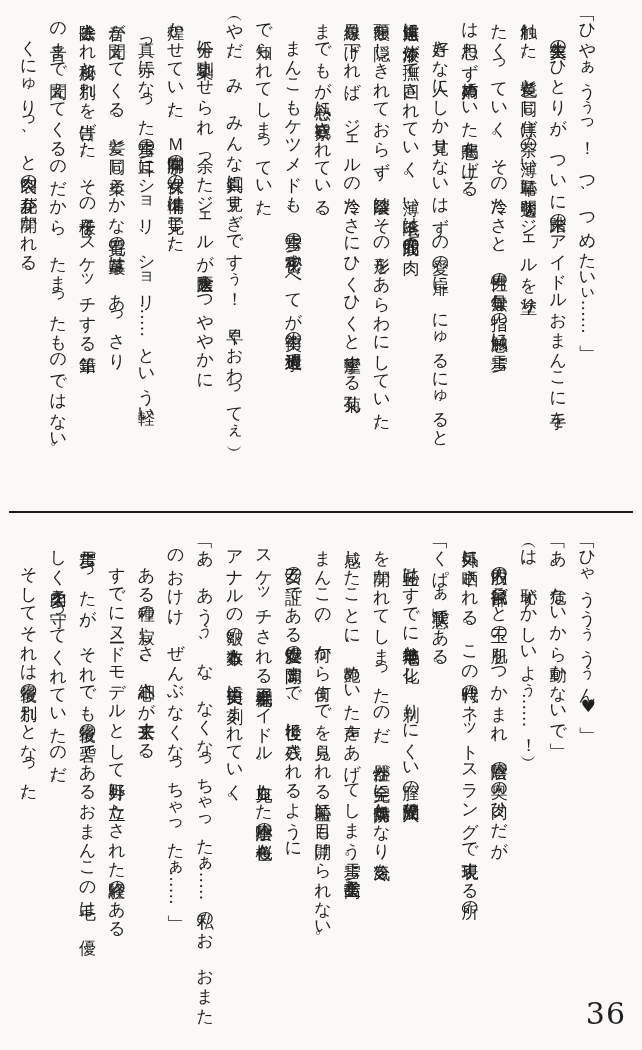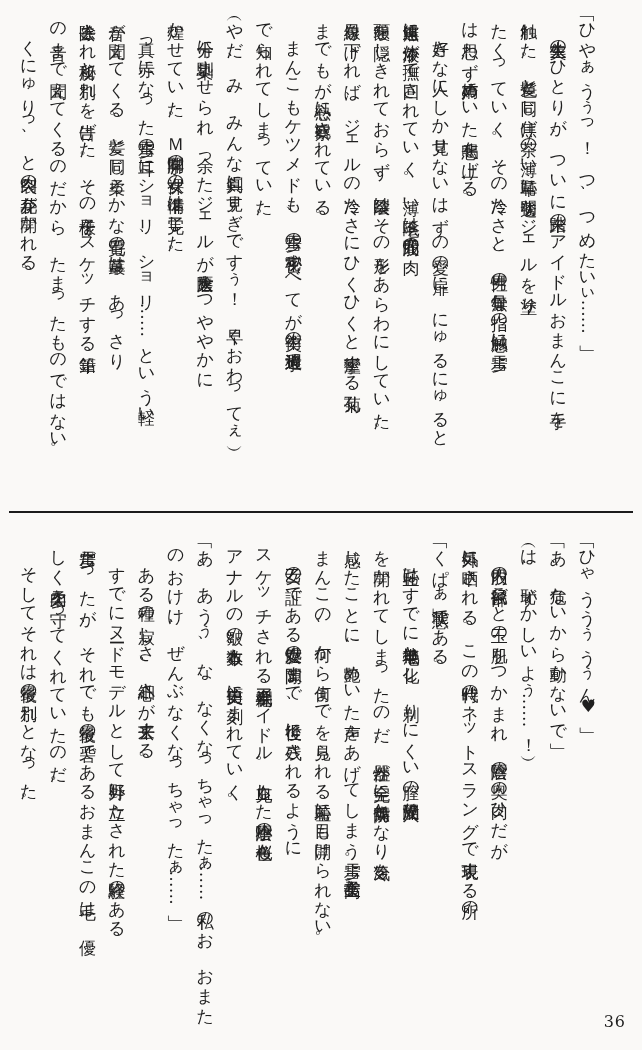--- a/index.html
+++ b/index.html
@@ -46,21 +46,21 @@
     width: 624px;
     height: 0;
     border: none;
     border-top: 2px solid #1c1c1c;
     margin: 0;
   }
   .page-number {
     position: absolute;
     right: 16px;
     bottom: 19px;
-    font-size: 16px;
+    font-size: 30px;
     color: #1f1f1f;
     letter-spacing: 1px;
     margin-top: 48px;
   }
 </style>
 </head>
 <body>
 
 <div class="page">
 

